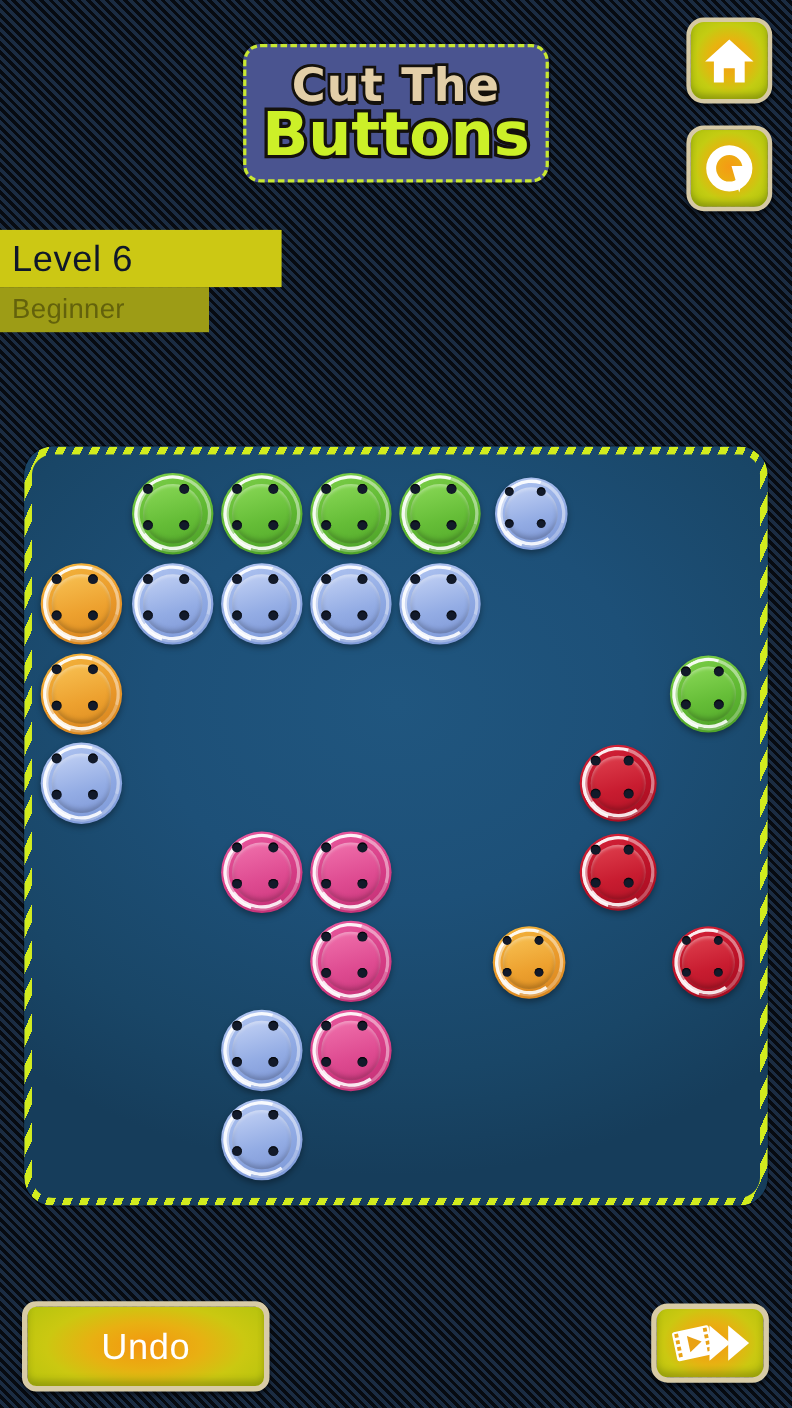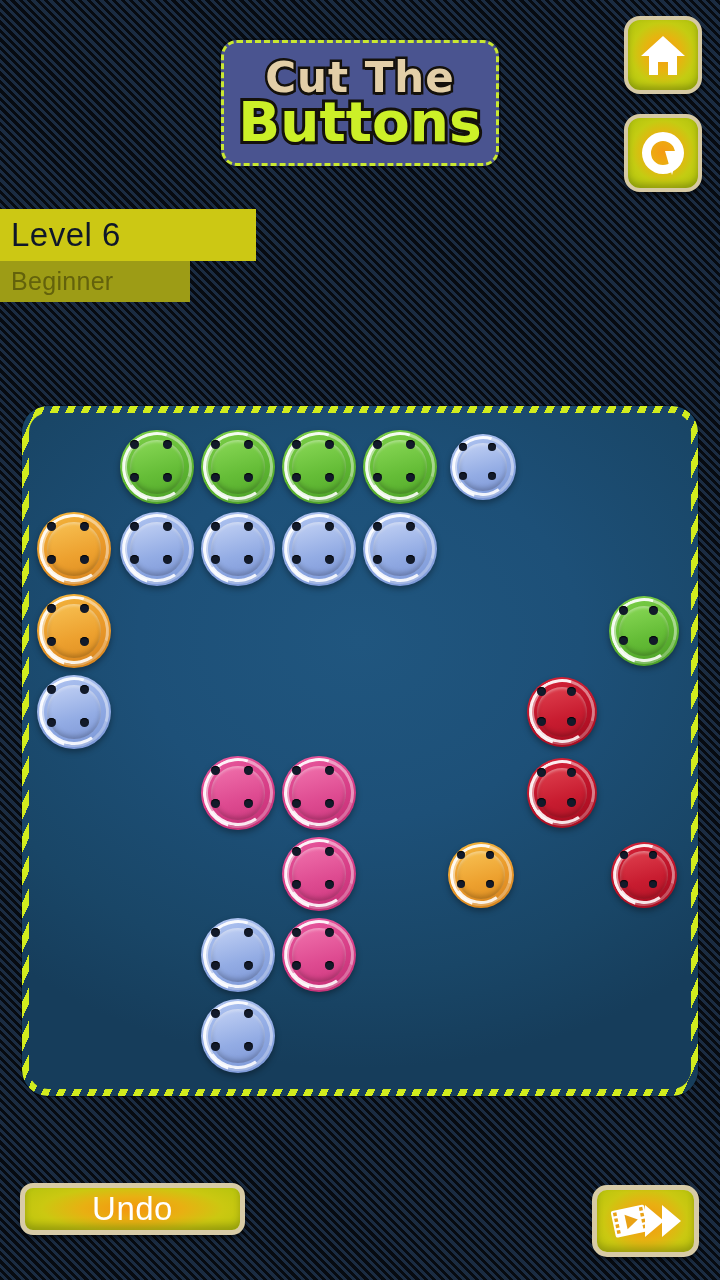--- a/index.html
+++ b/index.html
@@ -215,21 +215,21 @@
   .c-red    .gb-face { background: linear-gradient(165deg,#e0414f 0%,#c81c30 60%,#b51427 100%); }
   .c-pink   .gb-rim  { background: linear-gradient(160deg,#e95ba0 0%,#d73d86 55%,#c12f74 100%); }
   .c-pink   .gb-face { background: linear-gradient(165deg,#f172ad 0%,#de4b91 60%,#cf3a80 100%); }
 
   
   #undo-button {
     position: absolute;
     left: 20px;
     top: 1183px;
     width: 225px;
-    height: 52px;
+    height: 82px;
     border-radius: 13px;
     border: 5px solid #d8cba6;
     background:
       radial-gradient(ellipse 62% 78% at 50% 50%, #f4960f 0%, #e8b012 38%, #cbc811 68%, #b7c40e 100%);
     box-shadow: 0 3px 4px rgba(0,0,0,0.5), inset 0 -5px 7px rgba(0,0,0,0.2);
     display: flex;
     align-items: center;
     justify-content: center;
     cursor: pointer;
   }

